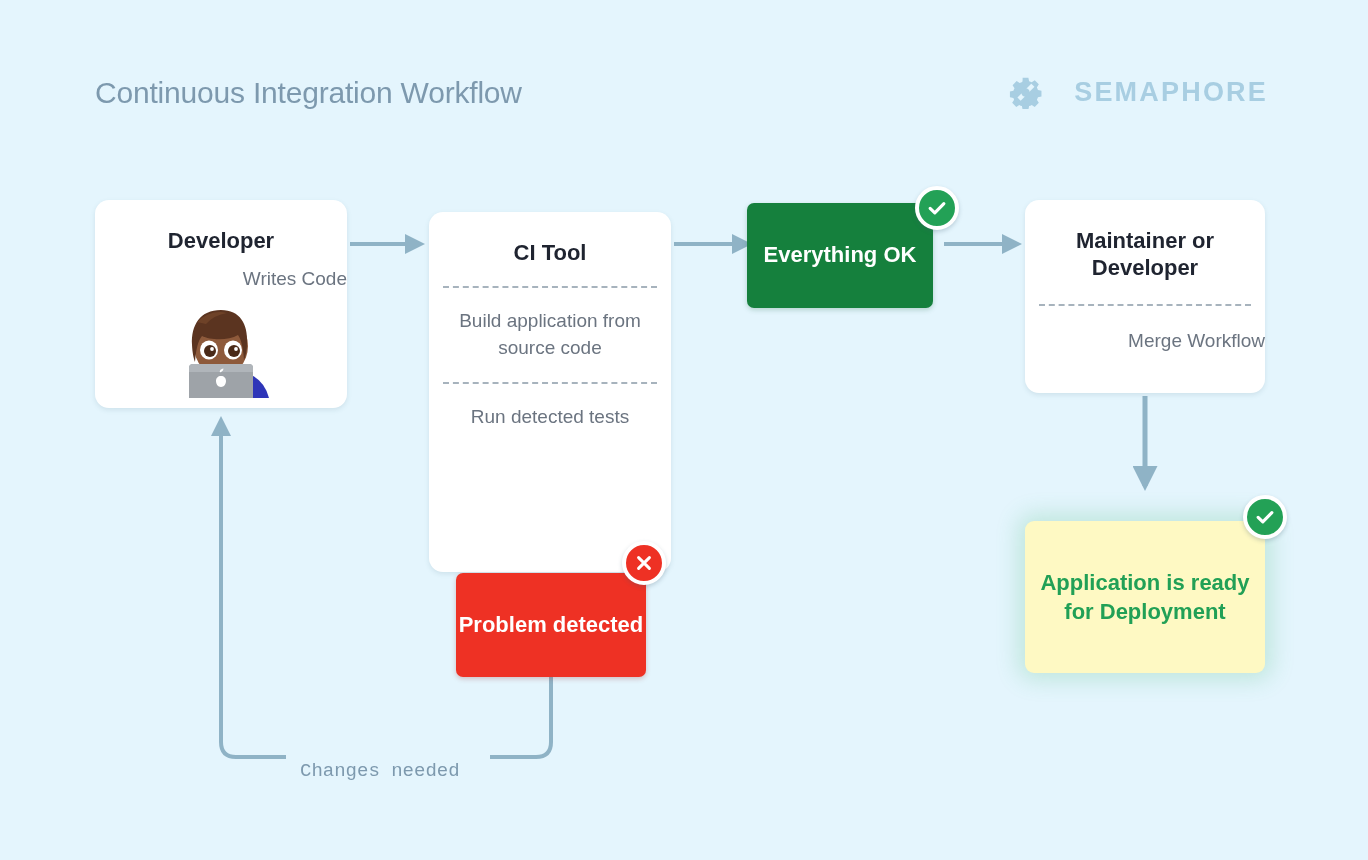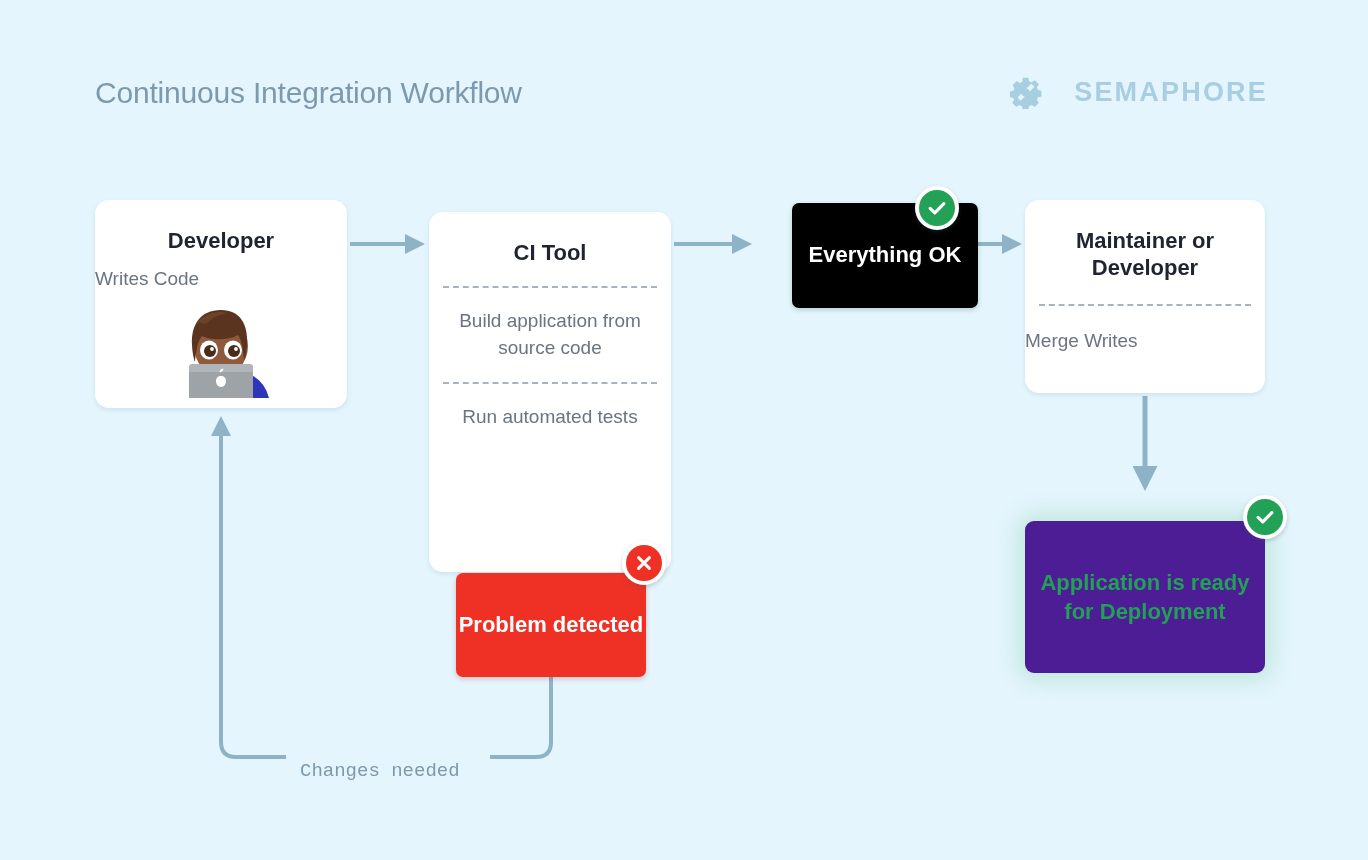--- a/index.html
+++ b/index.html
@@ -76,21 +76,21 @@
   .card-title {
     font-size: 22px;
     font-weight: bold;
     color: #1f2430;
     text-align: center;
     line-height: 1.24;
   }
   .card-sub {
     font-size: 19px;
     color: #6b7480;
-    text-align: left;
+    text-align: right;
     line-height: 1.32;
   }
   .divider {
     border: 0;
     border-top: 2px dashed #a7b3bd;
     margin: 0;
   }
 
   
   #node-developer {
@@ -126,25 +126,25 @@
     color: #6b7480;
     text-align: center;
     line-height: 1.42;
     padding: 0 14px;
   }
   #node-ci .divider { margin: 20px 14px; }
   #node-ci .sec:first-of-type { margin-top: 0; }
 
   
   #node-ok {
-    left: 792px;
+    left: 747px;
     top: 203px;
     width: 186px;
     height: 105px;
-    background: #000000;
+    background: #15803d;
     border-radius: 7px;
     box-shadow: 0 2px 5px rgba(40,110,70,0.25);
     display: flex;
     align-items: center;
     justify-content: center;
   }
   #node-ok .pill-text {
     font-size: 22px;
     font-weight: bold;
     color: #ffffff;
@@ -184,21 +184,21 @@
     text-align: center;
     line-height: 1.28;
   }
 
   
   #node-ready {
     left: 1025px;
     top: 521px;
     width: 240px;
     height: 152px;
-    background: #4c1d95;
+    background: #fef9c3;
     border-radius: 9px;
     box-shadow: 0 0 22px 7px rgba(62,180,110,0.22);
     display: flex;
     align-items: center;
     justify-content: center;
   }
   #node-ready .pill-text {
     font-size: 22px;
     font-weight: bold;
     color: #21a056;
@@ -309,36 +309,36 @@
         <path d="M54 74 c-3 0-5 2-5 5 0 3 2 6 5 6 3 0 5-3 5-6 0-3-2-5-5-5z m0-4 c1.6-.6 2.6-2 2.4-3.4-1.4.1-2.8 1-3.4 2.2-.5 1 -.3 2 1 1.2z" fill="#ffffff"></path>
       </svg>
     </div>
   </div>
 
   <div id="node-ci" class="node card">
     <div class="card-title">CI Tool</div>
     <hr class="divider">
     <div class="sec">Build application from source code</div>
     <hr class="divider">
-    <div class="sec">Run automated tests</div>
+    <div class="sec">Run detected tests</div>
   </div>
 
   <div id="node-ok" class="node">
     <div class="pill-text">Everything OK</div>
   </div>
   <div id="badge-ok-1" class="badge ok">
     <svg width="22" height="22" viewBox="0 0 24 24" xmlns="http://www.w3.org/2000/svg" aria-hidden="true">
       <path d="M4.5 12.4 L9.6 17.4 L19.5 7.2" fill="none" stroke="#ffffff" stroke-width="3.4" stroke-linecap="round" stroke-linejoin="round"></path>
     </svg>
   </div>
 
   <div id="node-maintainer" class="node card">
     <div class="card-title">Maintainer or Developer</div>
     <hr class="divider">
-    <div class="card-sub">Merge Writes</div>
+    <div class="card-sub">Merge Workflow</div>
   </div>
 
   <div id="node-problem" class="node">
     <div class="pill-text">Problem detected</div>
   </div>
   <div id="badge-err-1" class="badge err">
     <svg width="20" height="20" viewBox="0 0 24 24" xmlns="http://www.w3.org/2000/svg" aria-hidden="true">
       <path d="M5.5 5.5 L18.5 18.5 M18.5 5.5 L5.5 18.5" fill="none" stroke="#ffffff" stroke-width="3.6" stroke-linecap="round"></path>
     </svg>
   </div>

